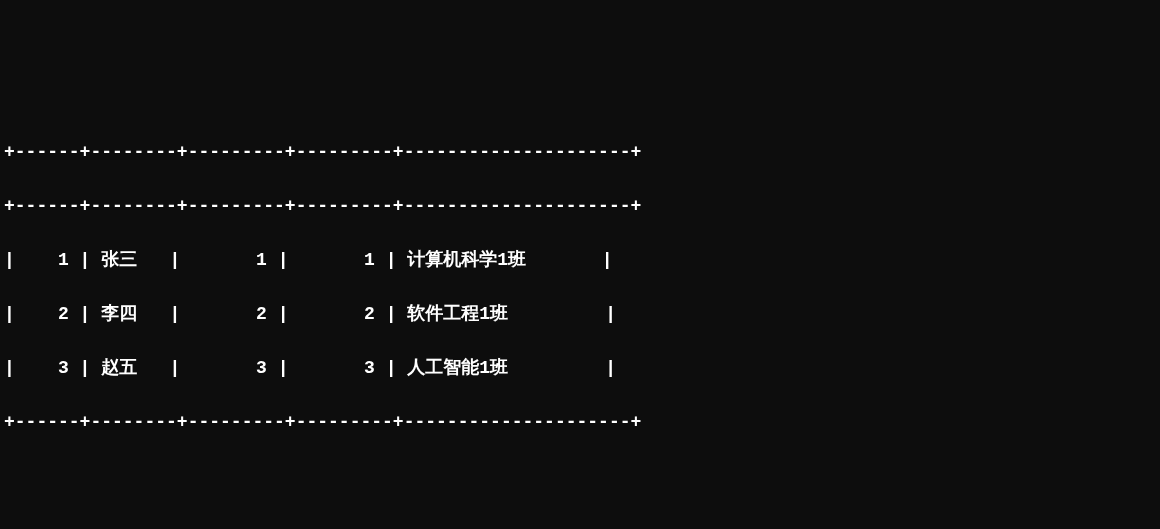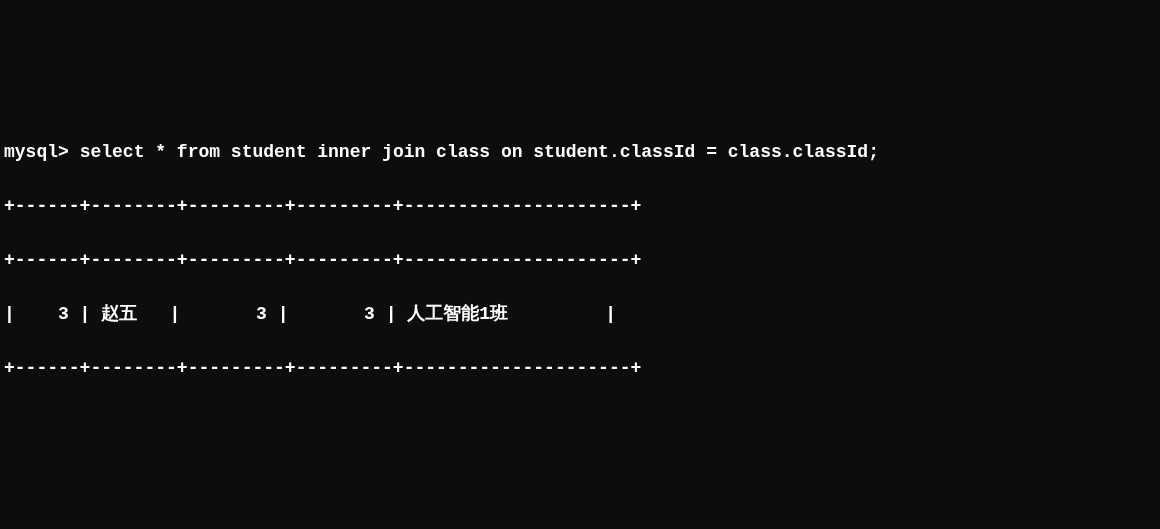--- a/index.html
+++ b/index.html
@@ -19,23 +19,24 @@
     .line {
       display: block;
     }
   </style>
 </head>
 <body>
 
 
 
 <div class="terminal">
-<span class="line"><span>mysql&gt;</span> <span>select * from student inner join class on student.classId = class.classId;</span></span>
 <span class="line">+------+--------+---------+---------+---------------------+</span>
 <span class="line">+------+--------+---------+---------+---------------------+</span>
+<span class="line">|    1 | 张三   |       1 |       1 | 计算机科学1班       |</span>
+<span class="line">|    2 | 李四   |       2 |       2 | 软件工程1班         |</span>
 <span class="line">|    3 | 赵五   |       3 |       3 | 人工智能1班         |</span>
 <span class="line">+------+--------+---------+---------+---------------------+</span>
 
 
 
 
 
 
 
 

